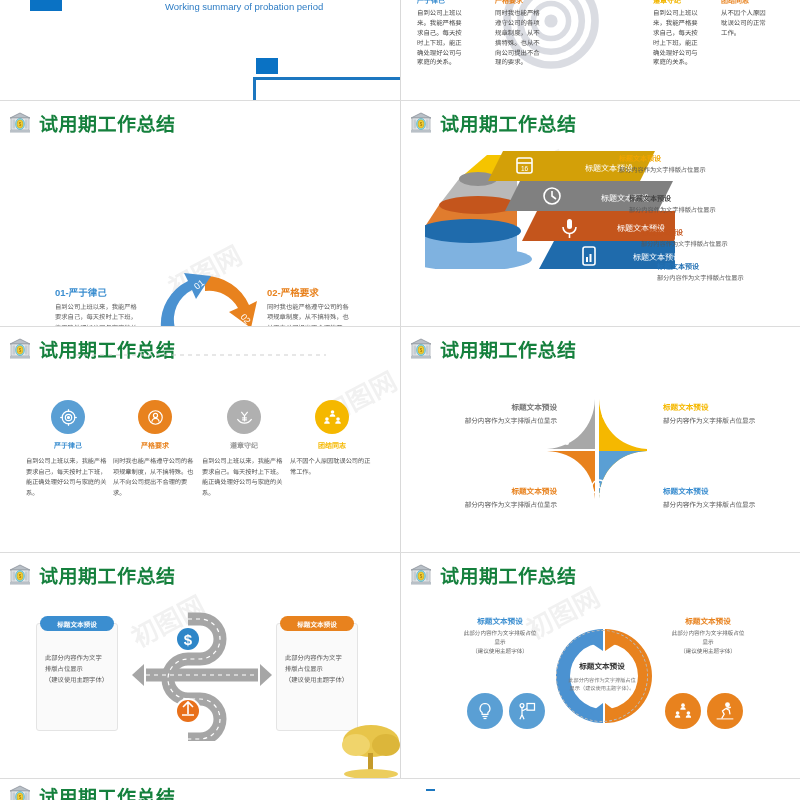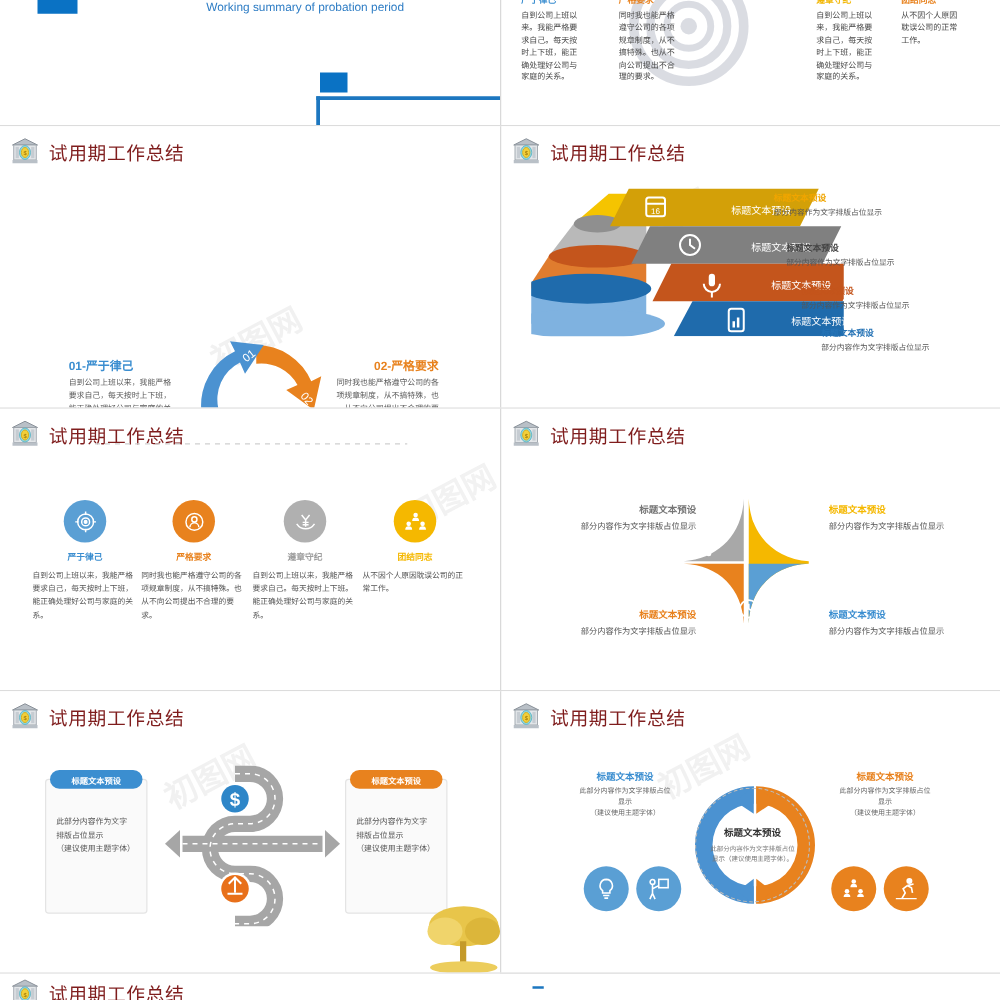--- a/index.html
+++ b/index.html
@@ -11,37 +11,37 @@
   }
   .page { position: relative; width: 800px; height: 732px; }
 
   
   .slide { position: absolute; background: #fff; overflow: hidden; }
   .vdiv { position: absolute; background: #d9d9d9; width: 1px; }
   .hdiv { position: absolute; background: #dcdcdc; height: 1px; left: 0; width: 800px; }
 
   
   .sl-head { position: absolute; left: 8px; top: 8px; display: flex; align-items: center; gap: 7px; }
-  .sl-title { color: #7f1d1d; font-size: 15px; font-weight: 400; letter-spacing: .5px; white-space: nowrap; }
+  .sl-title { color: #15803d; font-size: 19px; font-weight: 700; letter-spacing: .5px; white-space: nowrap; }
   .bank-ico { width: 24px; height: 24px; display: block; }
 
   
   .t-rect { position: absolute; background: #0a72c4; }
   .t-sub { position: absolute; color: #2d7cc4; font-size: 9.5px; white-space: nowrap; }
   .t-frame { position: absolute; border-left: 3px solid #1c77c0; border-top: 3px solid #1c77c0; }
 
   
   .tcol { position: absolute; font-size: 6.4px; line-height: 1.55; color: #4a4a4a; }
   .tcol .hd { font-weight: 700; font-size: 7px; margin-bottom: 1px; }
   .hd-blue { color: #3b8ed0; } .hd-orange { color: #e8821e; } .hd-yellow { color: #f2b705; }
 
   .gearwm { position: absolute; opacity: .22; }
 
   
-  .cyc-label { position: absolute; text-align: right; }
+  .cyc-label { position: absolute; }
   .cyc-label .cl-t { font-size: 9.5px; font-weight: 700; margin-bottom: 3px; white-space: nowrap; }
   .cyc-label .cl-b { font-size: 6.3px; line-height: 1.65; color: #5a5a5a; }
   .c-blue { color: #3b8ed0; } .c-orange { color: #e8821e; }
   .c-gray { color: #9e9e9e; } .c-yellow { color: #f5b800; }
 
   
   .py-txt { position: absolute; }
   .py-txt .p-t { font-size: 7px; font-weight: 700; margin-bottom: 2px; white-space: nowrap; }
   .py-txt .p-b { font-size: 6.2px; color: #555; white-space: nowrap; }
 

